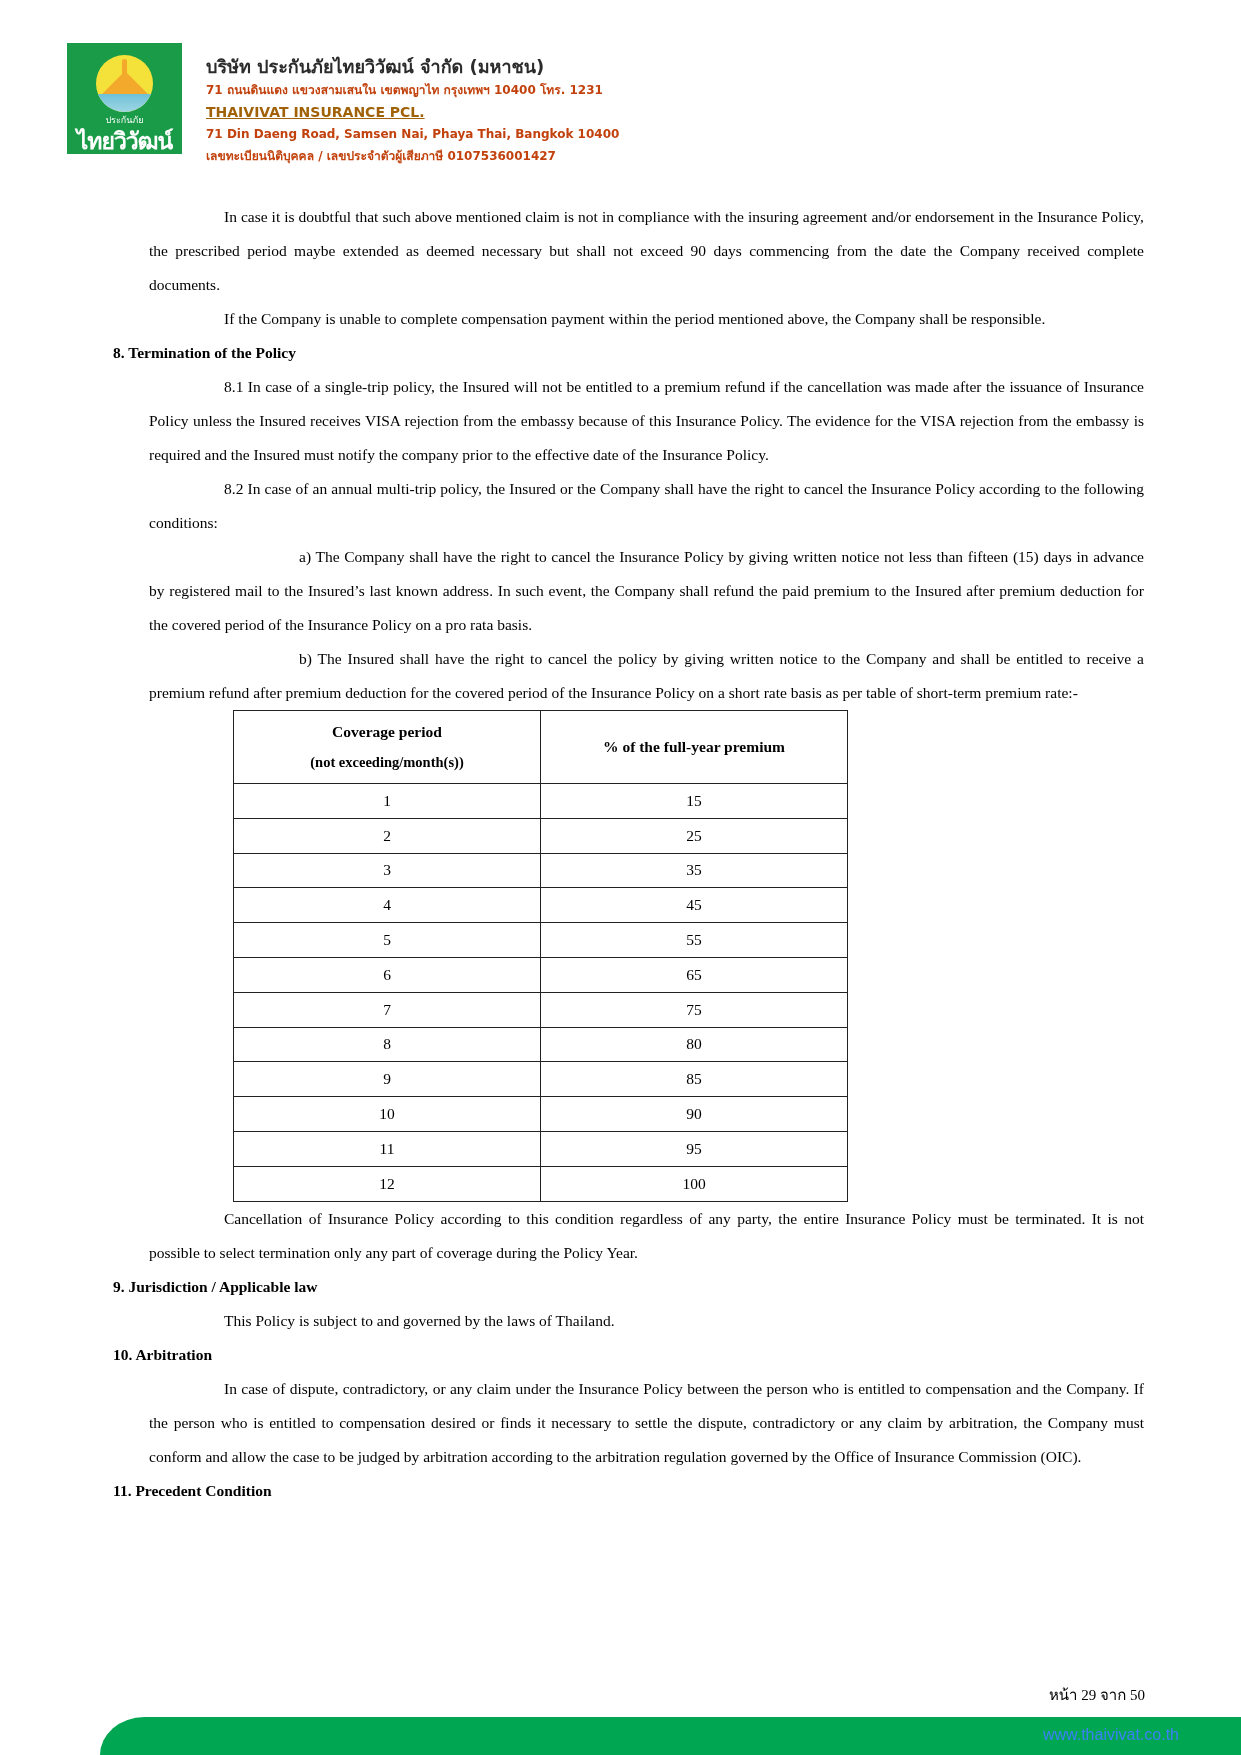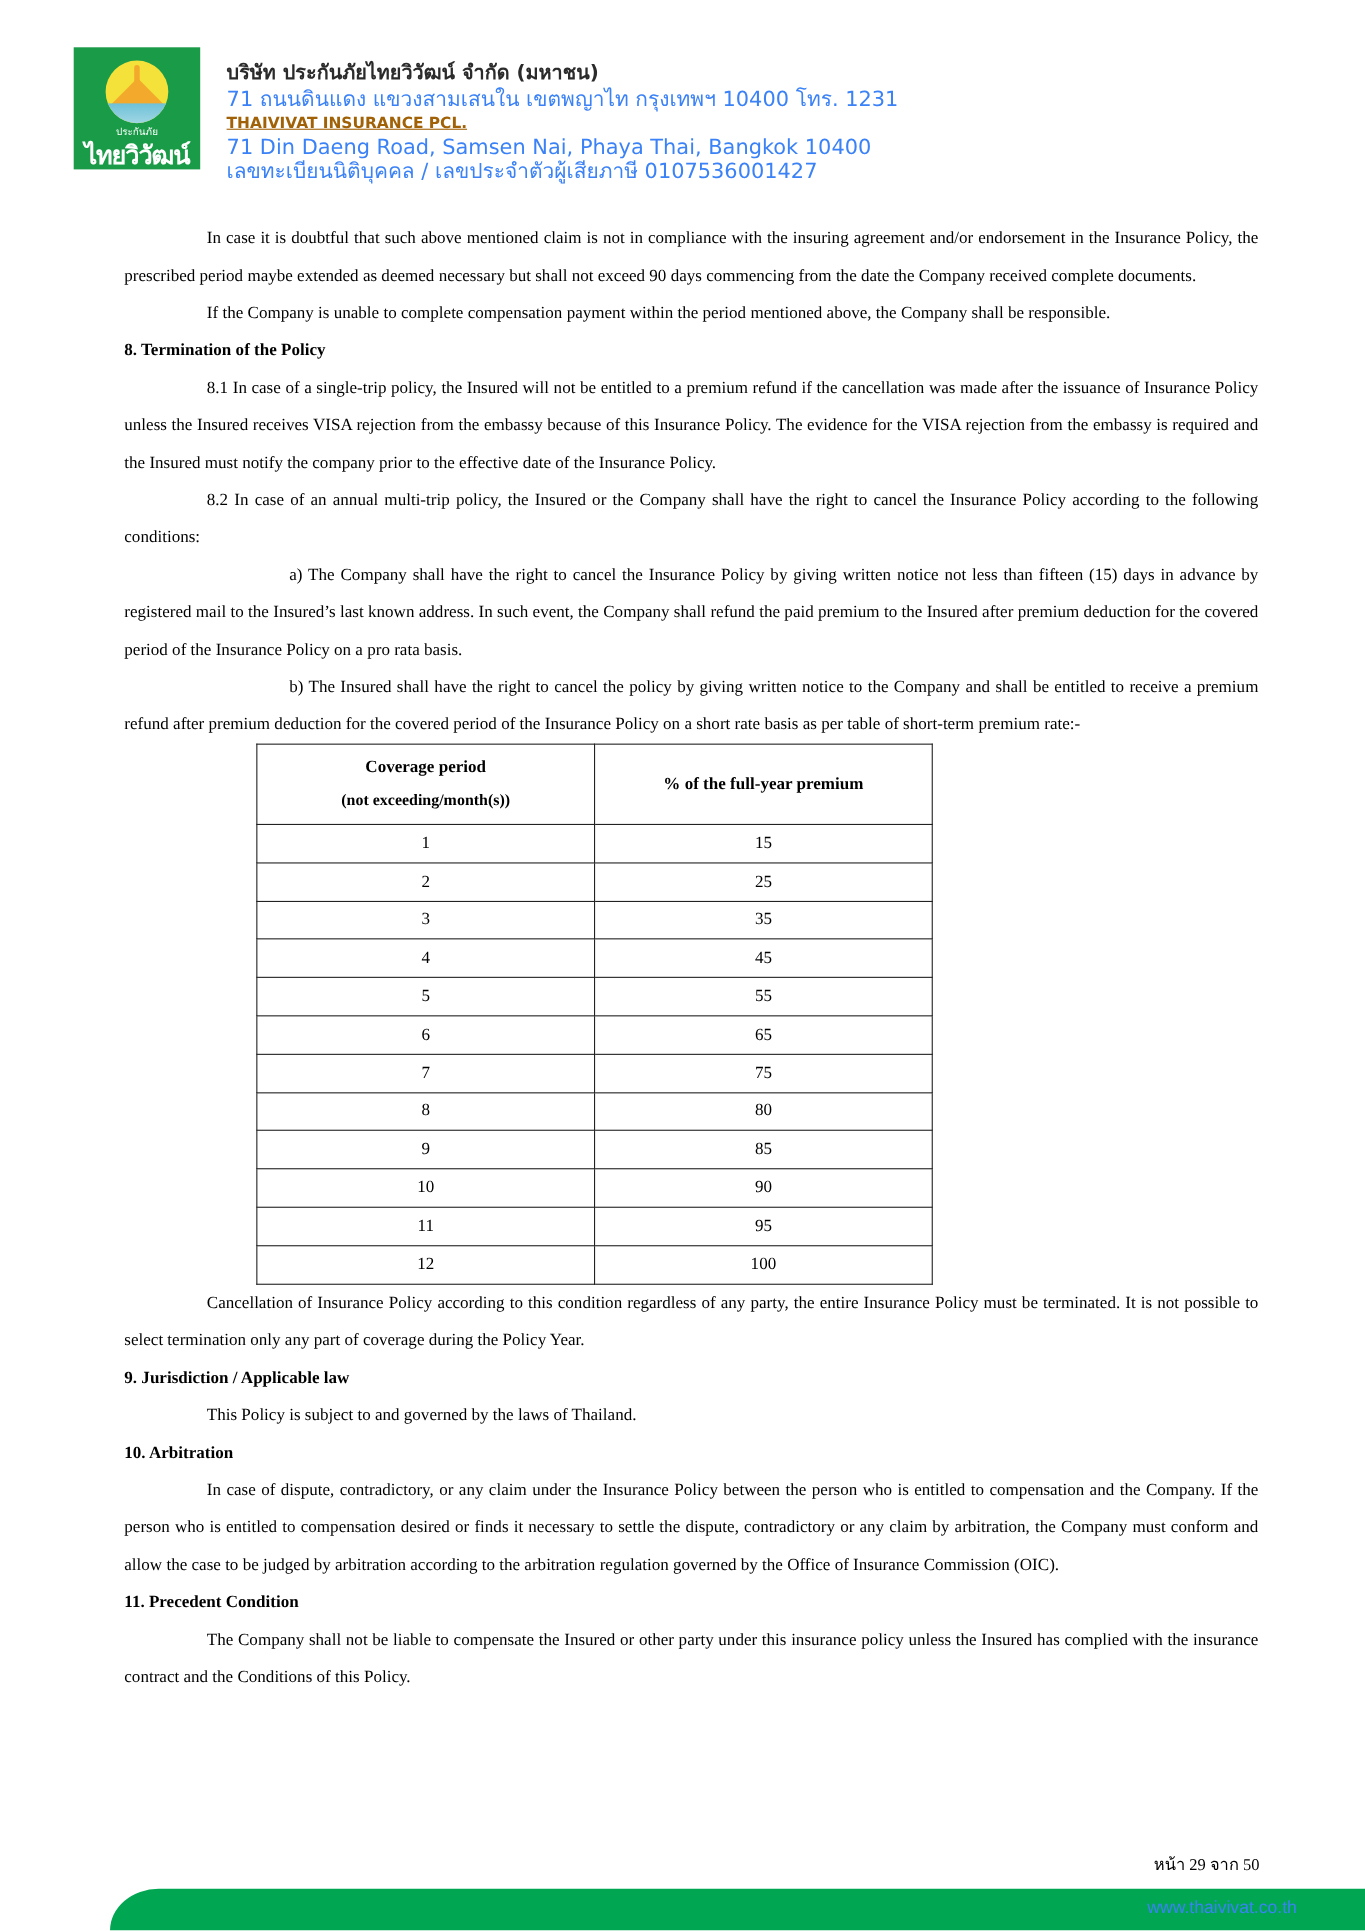--- a/index.html
+++ b/index.html
@@ -35,29 +35,29 @@
   .logo .big-th {
     position: absolute; left: 0; right: 0; top: 80px; text-align: center;
     font-family: "DejaVu Sans", sans-serif; font-size: 23px; color: #fff; font-weight: bold;
     letter-spacing: -1px;
   }
   .company {
     position: absolute; left: 206px; top: 42px;
     font-family: "DejaVu Sans", "Liberation Sans", sans-serif; color: #333; margin-top: 13px;
   }
   .company .th-name { font-size: 18px; font-weight: bold; line-height: 24px; color: #2b2b2b; }
-  .company .line { font-size: 19px; line-height: 22px; color: #3b82f6; }
+  .company .line { font-size: 12px; line-height: 22px; color: #c2410c; font-weight: bold; }
   .company .en-name { font-size: 14px; font-weight: bold; line-height: 22px; color: #a16207; text-decoration: underline; }
 
   
   .content {
     position: absolute; left: 113px; top: 200px; width: 1031px;
     font-size: 15.5px; line-height: 34px;
   }
-  .p { text-align: justify; }
+  .p { text-align: justify; margin-left: 36px; }
   .indent { text-indent: 75px; }
   .indent2 { text-indent: 150px; }
   .h { font-weight: bold; }
   .table-title { text-align: center; font-weight: bold; line-height: 34px; }
 
   table.rates {
     border-collapse: collapse; margin-left: 120px; width: 615px;
     font-size: 15.5px;
   }
   table.rates th, table.rates td {
@@ -172,18 +172,17 @@
         </tr>
     </tbody>
   </table>
 
   <p class="p indent">Cancellation of Insurance Policy according to this condition regardless of any party, the entire Insurance Policy must be terminated. It is not possible to select termination only any part of coverage during the Policy Year.</p>
   <p class="h">9. Jurisdiction / Applicable law</p>
   <p class="p indent">This Policy is subject to and governed by the laws of Thailand.</p>
   <p class="h">10. Arbitration</p>
   <p class="p indent">In case of dispute, contradictory, or any claim under the Insurance Policy between the person who is entitled to compensation and the Company. If the person who is entitled to compensation desired or finds it necessary to settle the dispute, contradictory or any claim by arbitration, the Company must conform and allow the case to be judged by arbitration according to the arbitration regulation governed by the Office of Insurance Commission (OIC).</p>
   <p class="h">11. Precedent Condition</p>
-  <p class="p indent">The Company shall not be liable to compensate the Insured or other party under this insurance policy unless the Insured has complied with the insurance contract and the Conditions of this Policy.</p>
 </div>
 
 <div class="page-num">หน้า 29 จาก 50</div>
 <div class="footer-band"></div>
 <div class="footer-url">www.thaivivat.co.th</div>
 
 </body></html>

